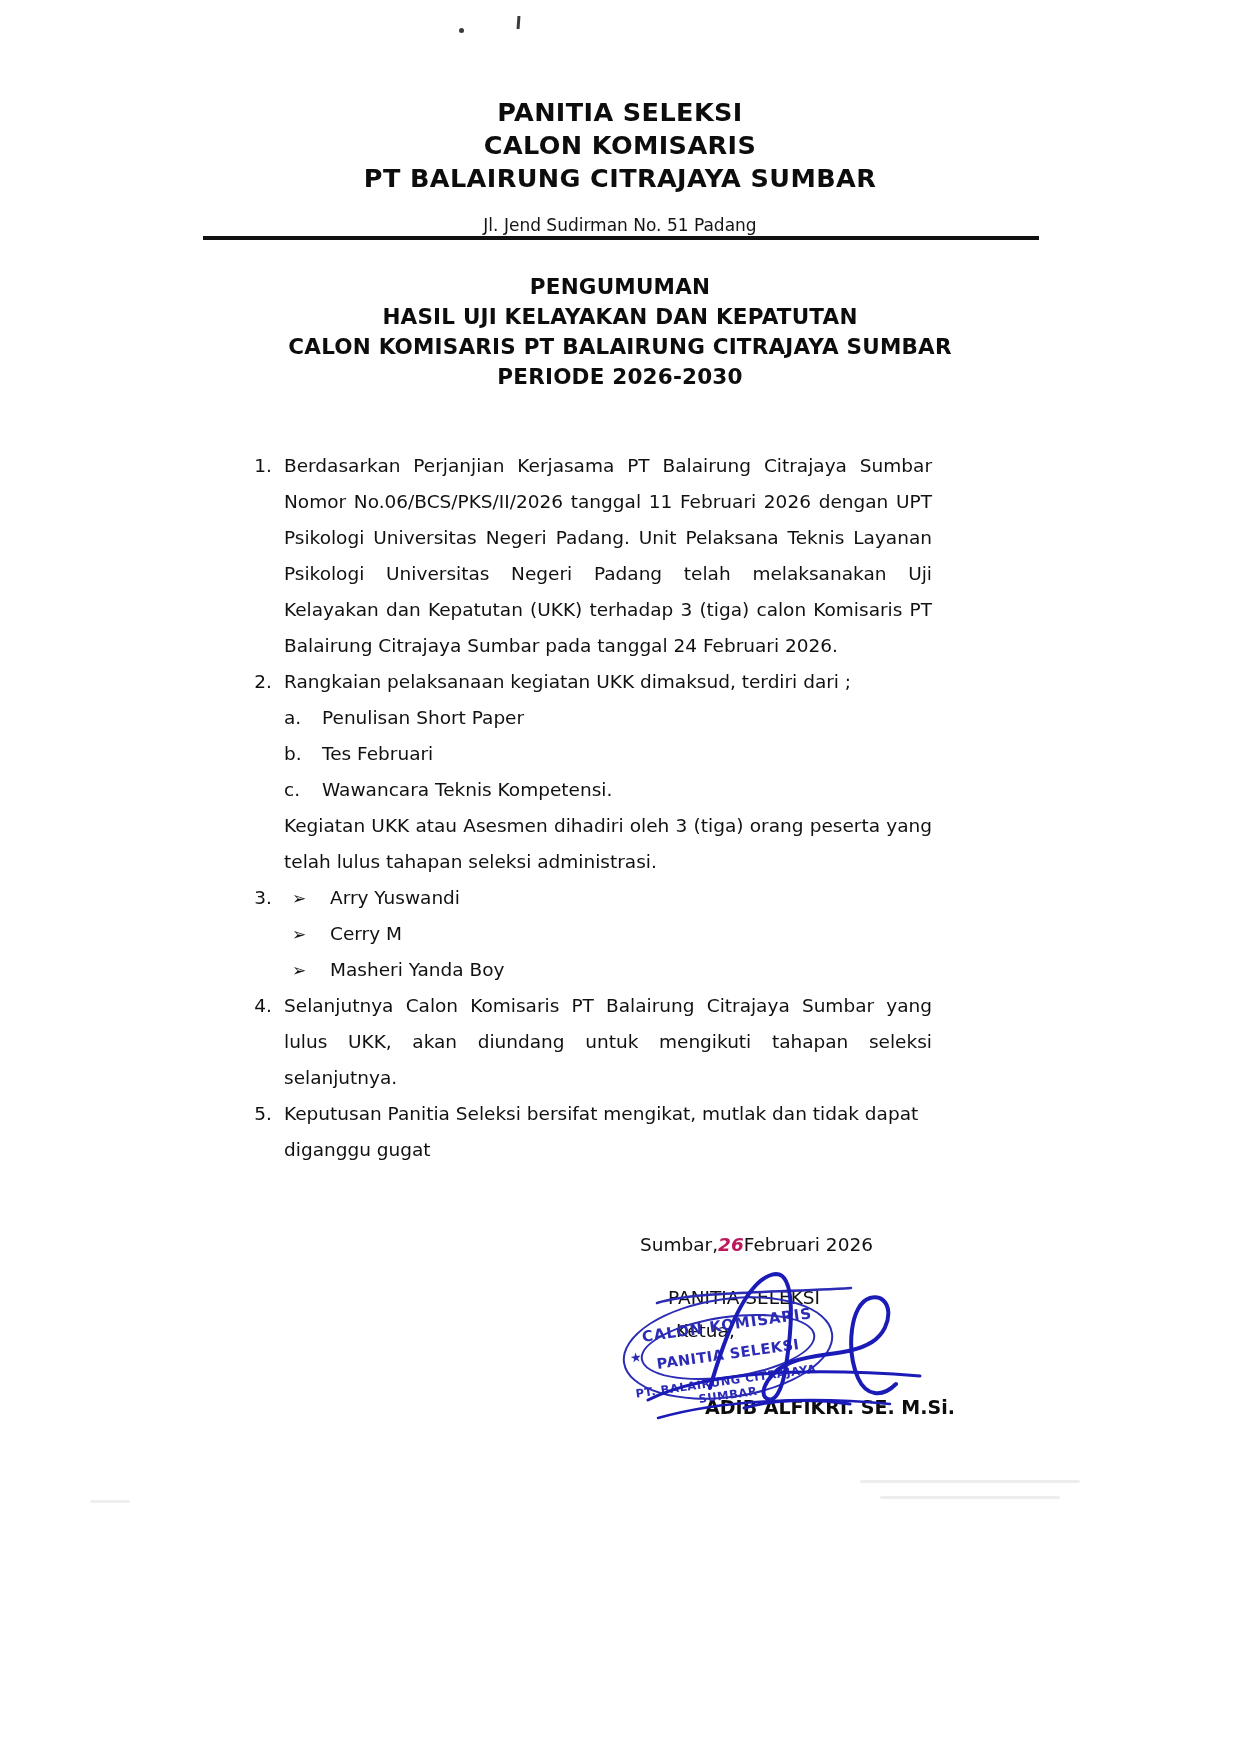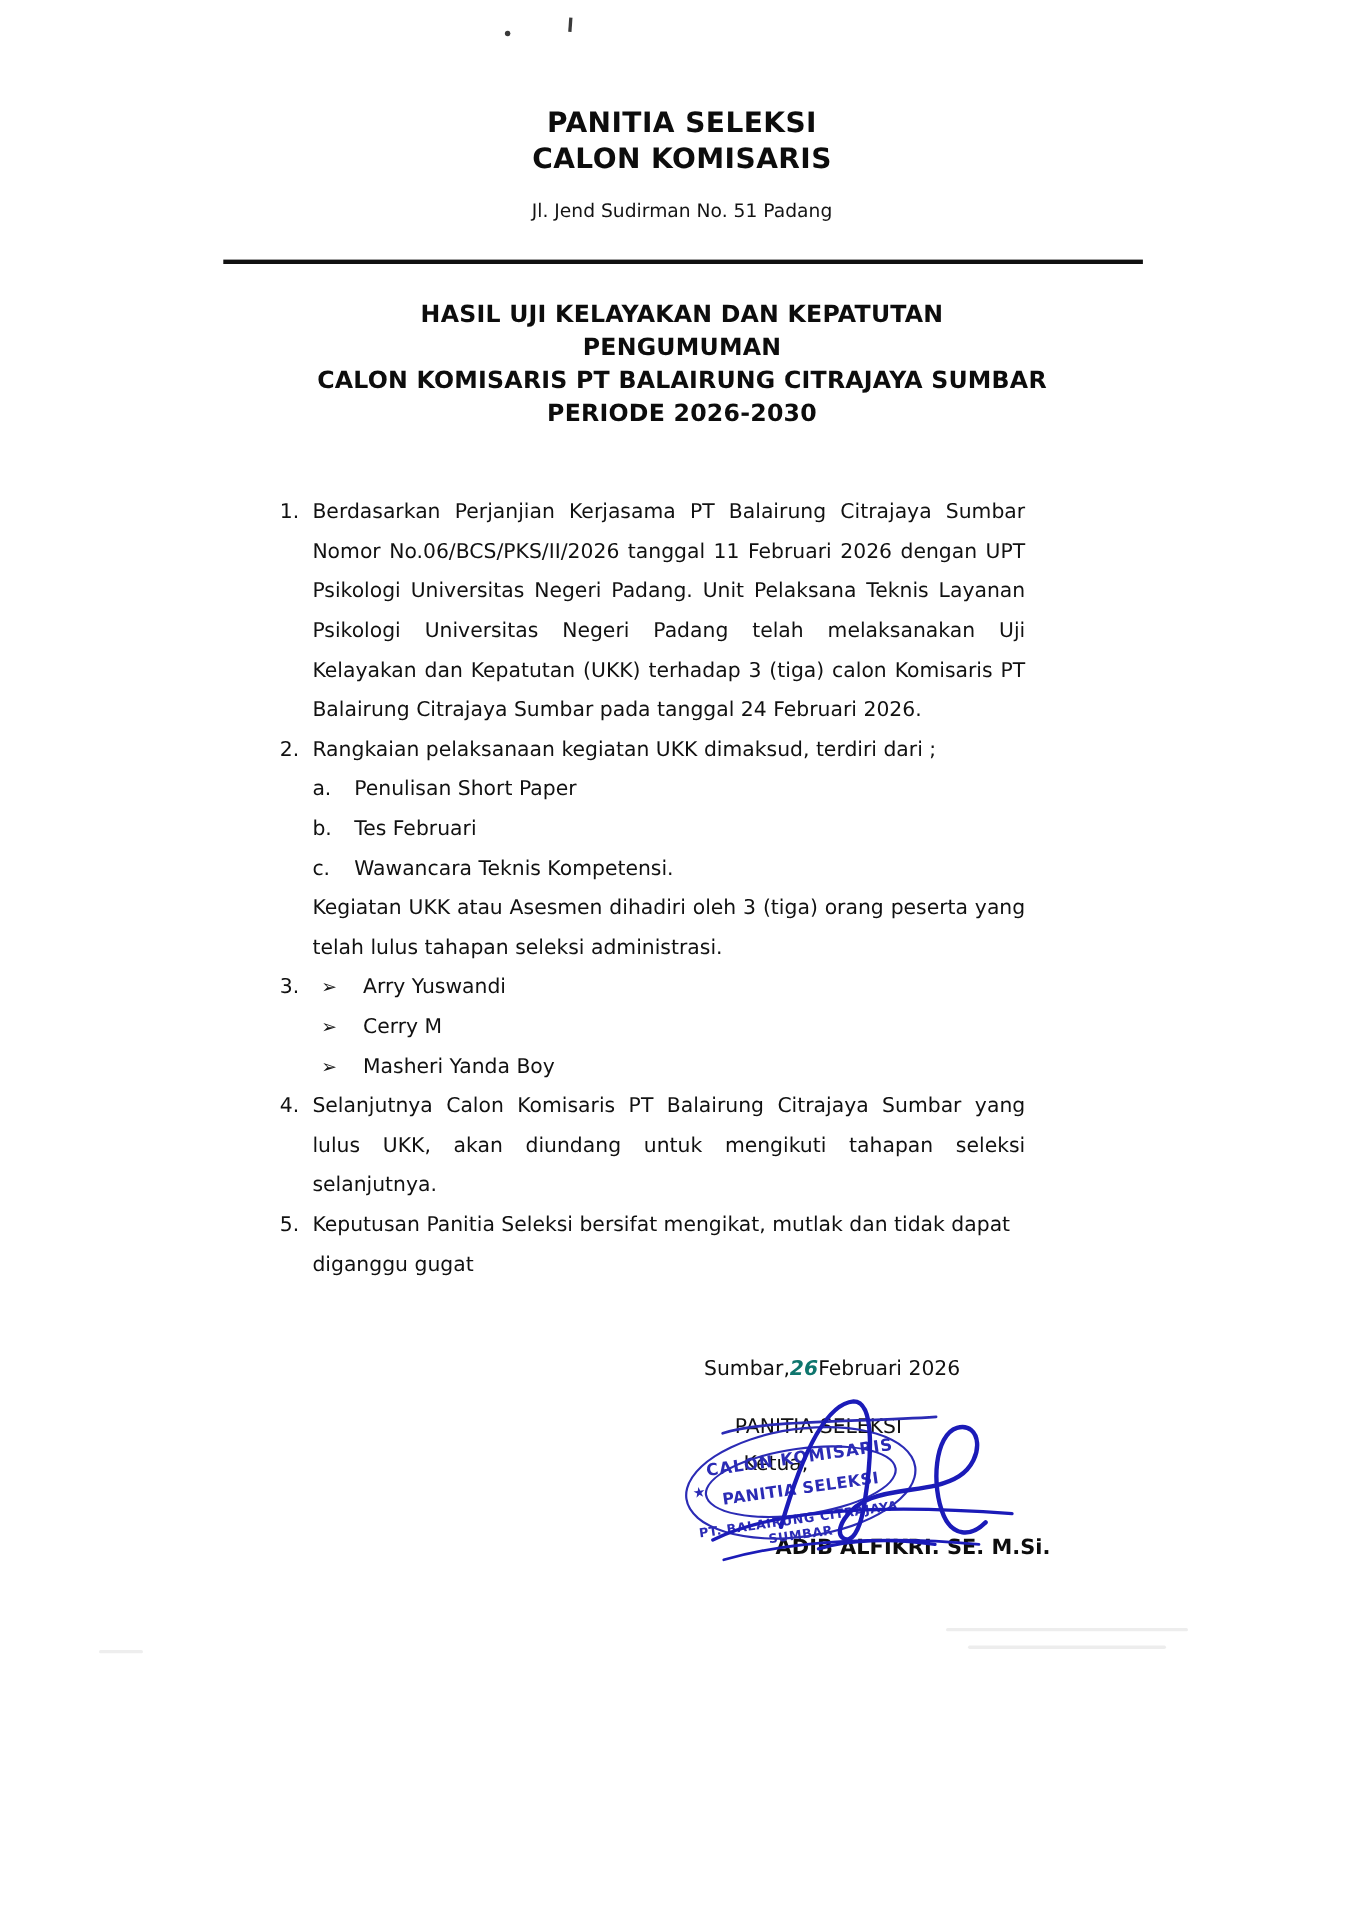--- a/index.html
+++ b/index.html
@@ -162,21 +162,21 @@
     font-size: 18.5px;
     line-height: 33px;
     color: #111;
   }
   .sign-date {
     white-space: pre;
   }
   .sign-date .day {
     font-weight: bold;
     font-style: italic;
-    color: #0f766e;
+    color: #be185d;
   }
   .sign-role {
     margin-top: 20px;
     margin-left: 28px;
   }
   .sign-role .l1 { display: block; }
   .sign-role .l2 { display: block; margin-left: 8px; }
   .sign-name {
     position: absolute;
     top: 163px;
@@ -300,28 +300,29 @@
 <div class="page">
 
   <div class="specks">
     <span class="speck s1"></span>
     <span class="speck s2"></span>
   </div>
 
   <div class="letterhead">
     <div class="lh-line">PANITIA SELEKSI</div>
     <div class="lh-line">CALON KOMISARIS</div>
+    <div class="lh-line">PT BALAIRUNG CITRAJAYA SUMBAR</div>
     <div class="lh-addr">Jl. Jend Sudirman No. 51 Padang</div>
   </div>
 
   <div class="rule"></div>
 
   <div class="title-block">
+    <div class="title-line">PENGUMUMAN</div>
     <div class="title-line">HASIL UJI KELAYAKAN DAN KEPATUTAN</div>
-    <div class="title-line">PENGUMUMAN</div>
     <div class="title-line">CALON KOMISARIS PT BALAIRUNG CITRAJAYA SUMBAR</div>
     <div class="title-line">PERIODE 2026-2030</div>
   </div>
 
   <div class="body">
     <ol class="numbered">
 
       <li>
         <span class="marker">1.</span>
         <p class="para just">Berdasarkan Perjanjian Kerjasama PT Balairung Citrajaya Sumbar Nomor No.06/BCS/PKS/II/2026 tanggal 11 Februari 2026 dengan UPT Psikologi Universitas Negeri Padang. Unit Pelaksana Teknis Layanan Psikologi Universitas Negeri Padang telah melaksanakan Uji Kelayakan dan Kepatutan (UKK) terhadap 3 (tiga) calon Komisaris PT Balairung Citrajaya Sumbar  pada  tanggal 24 Februari 2026.</p>

